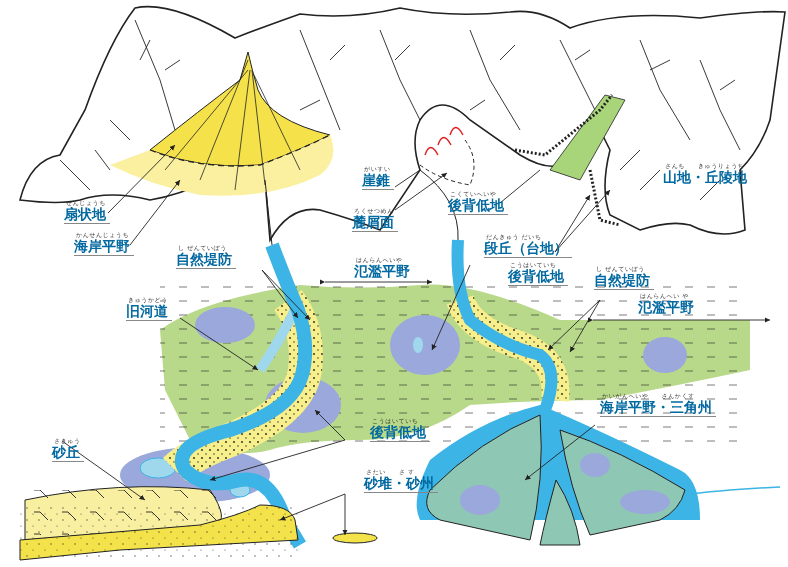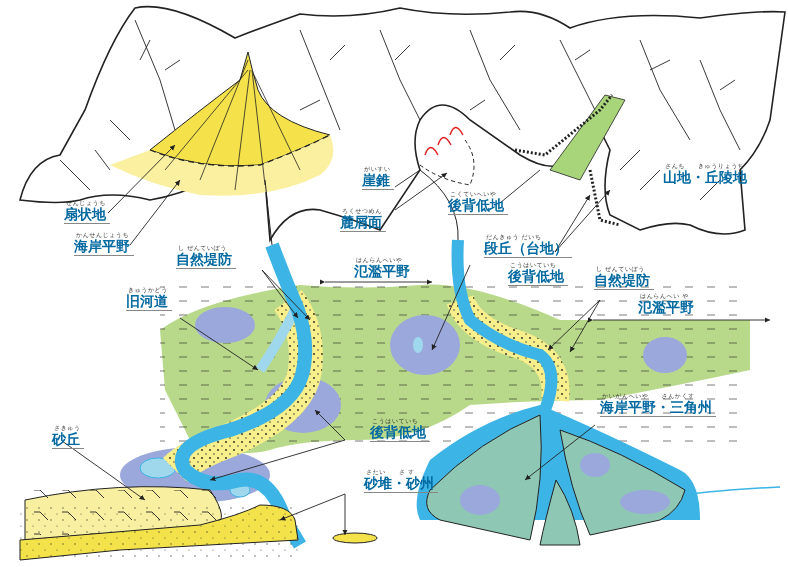--- a/index.html
+++ b/index.html
@@ -143,21 +143,21 @@
   <span class="main">扇状地</span>
 </div>
 <div class="lbl" style="left:74px;top:232px">
   <span class="ruby">かんせんじょうち</span>
   <span class="main">海岸平野</span>
 </div>
 <div class="lbl" style="left:362px;top:166px">
   <span class="ruby">がいすい</span>
   <span class="main">崖錐</span>
 </div>
-<div class="lbl" style="left:340px;top:208px">
+<div class="lbl" style="left:352px;top:208px">
   <span class="ruby">ろくせつめん</span>
   <span class="main">麓屑面</span>
 </div>
 <div class="lbl" style="left:448px;top:191px">
   <span class="ruby">こくていへいや</span>
   <span class="main">後背低地</span>
 </div>
 <div class="lbl" style="left:484px;top:234px">
   <span class="ruby">だんきゅう だいち</span>
   <span class="main">段丘（台地）</span>
@@ -179,32 +179,32 @@
   <span class="main">後背低地</span>
 </div>
 <div class="lbl" style="left:594px;top:266px">
   <span class="ruby">し ぜんていぼう</span>
   <span class="main">自然堤防</span>
 </div>
 <div class="lbl" style="left:638px;top:293px">
   <span class="ruby">はんらんへい や</span>
   <span class="main nob">氾濫平野</span>
 </div>
-<div class="lbl" style="left:126px;top:287px">
+<div class="lbl" style="left:126px;top:297px">
   <span class="ruby">きゅうかどう</span>
   <span class="main">旧河道</span>
 </div>
 <div class="lbl" style="left:370px;top:418px">
   <span class="ruby">こうはいていち</span>
   <span class="main">後背低地</span>
 </div>
 <div class="lbl" style="left:600px;top:393px">
   <span class="ruby">かいがんへいや　　さんかくす</span>
   <span class="main">海岸平野・三角州</span>
 </div>
-<div class="lbl" style="left:52px;top:425px">
+<div class="lbl" style="left:52px;top:438px">
   <span class="ruby">さきゅう</span>
   <span class="main">砂丘</span>
 </div>
 <div class="lbl" style="left:364px;top:469px">
   <span class="ruby">さたい　　さ す</span>
   <span class="main">砂堆・砂州</span>
 </div>
 
 </body></html>

